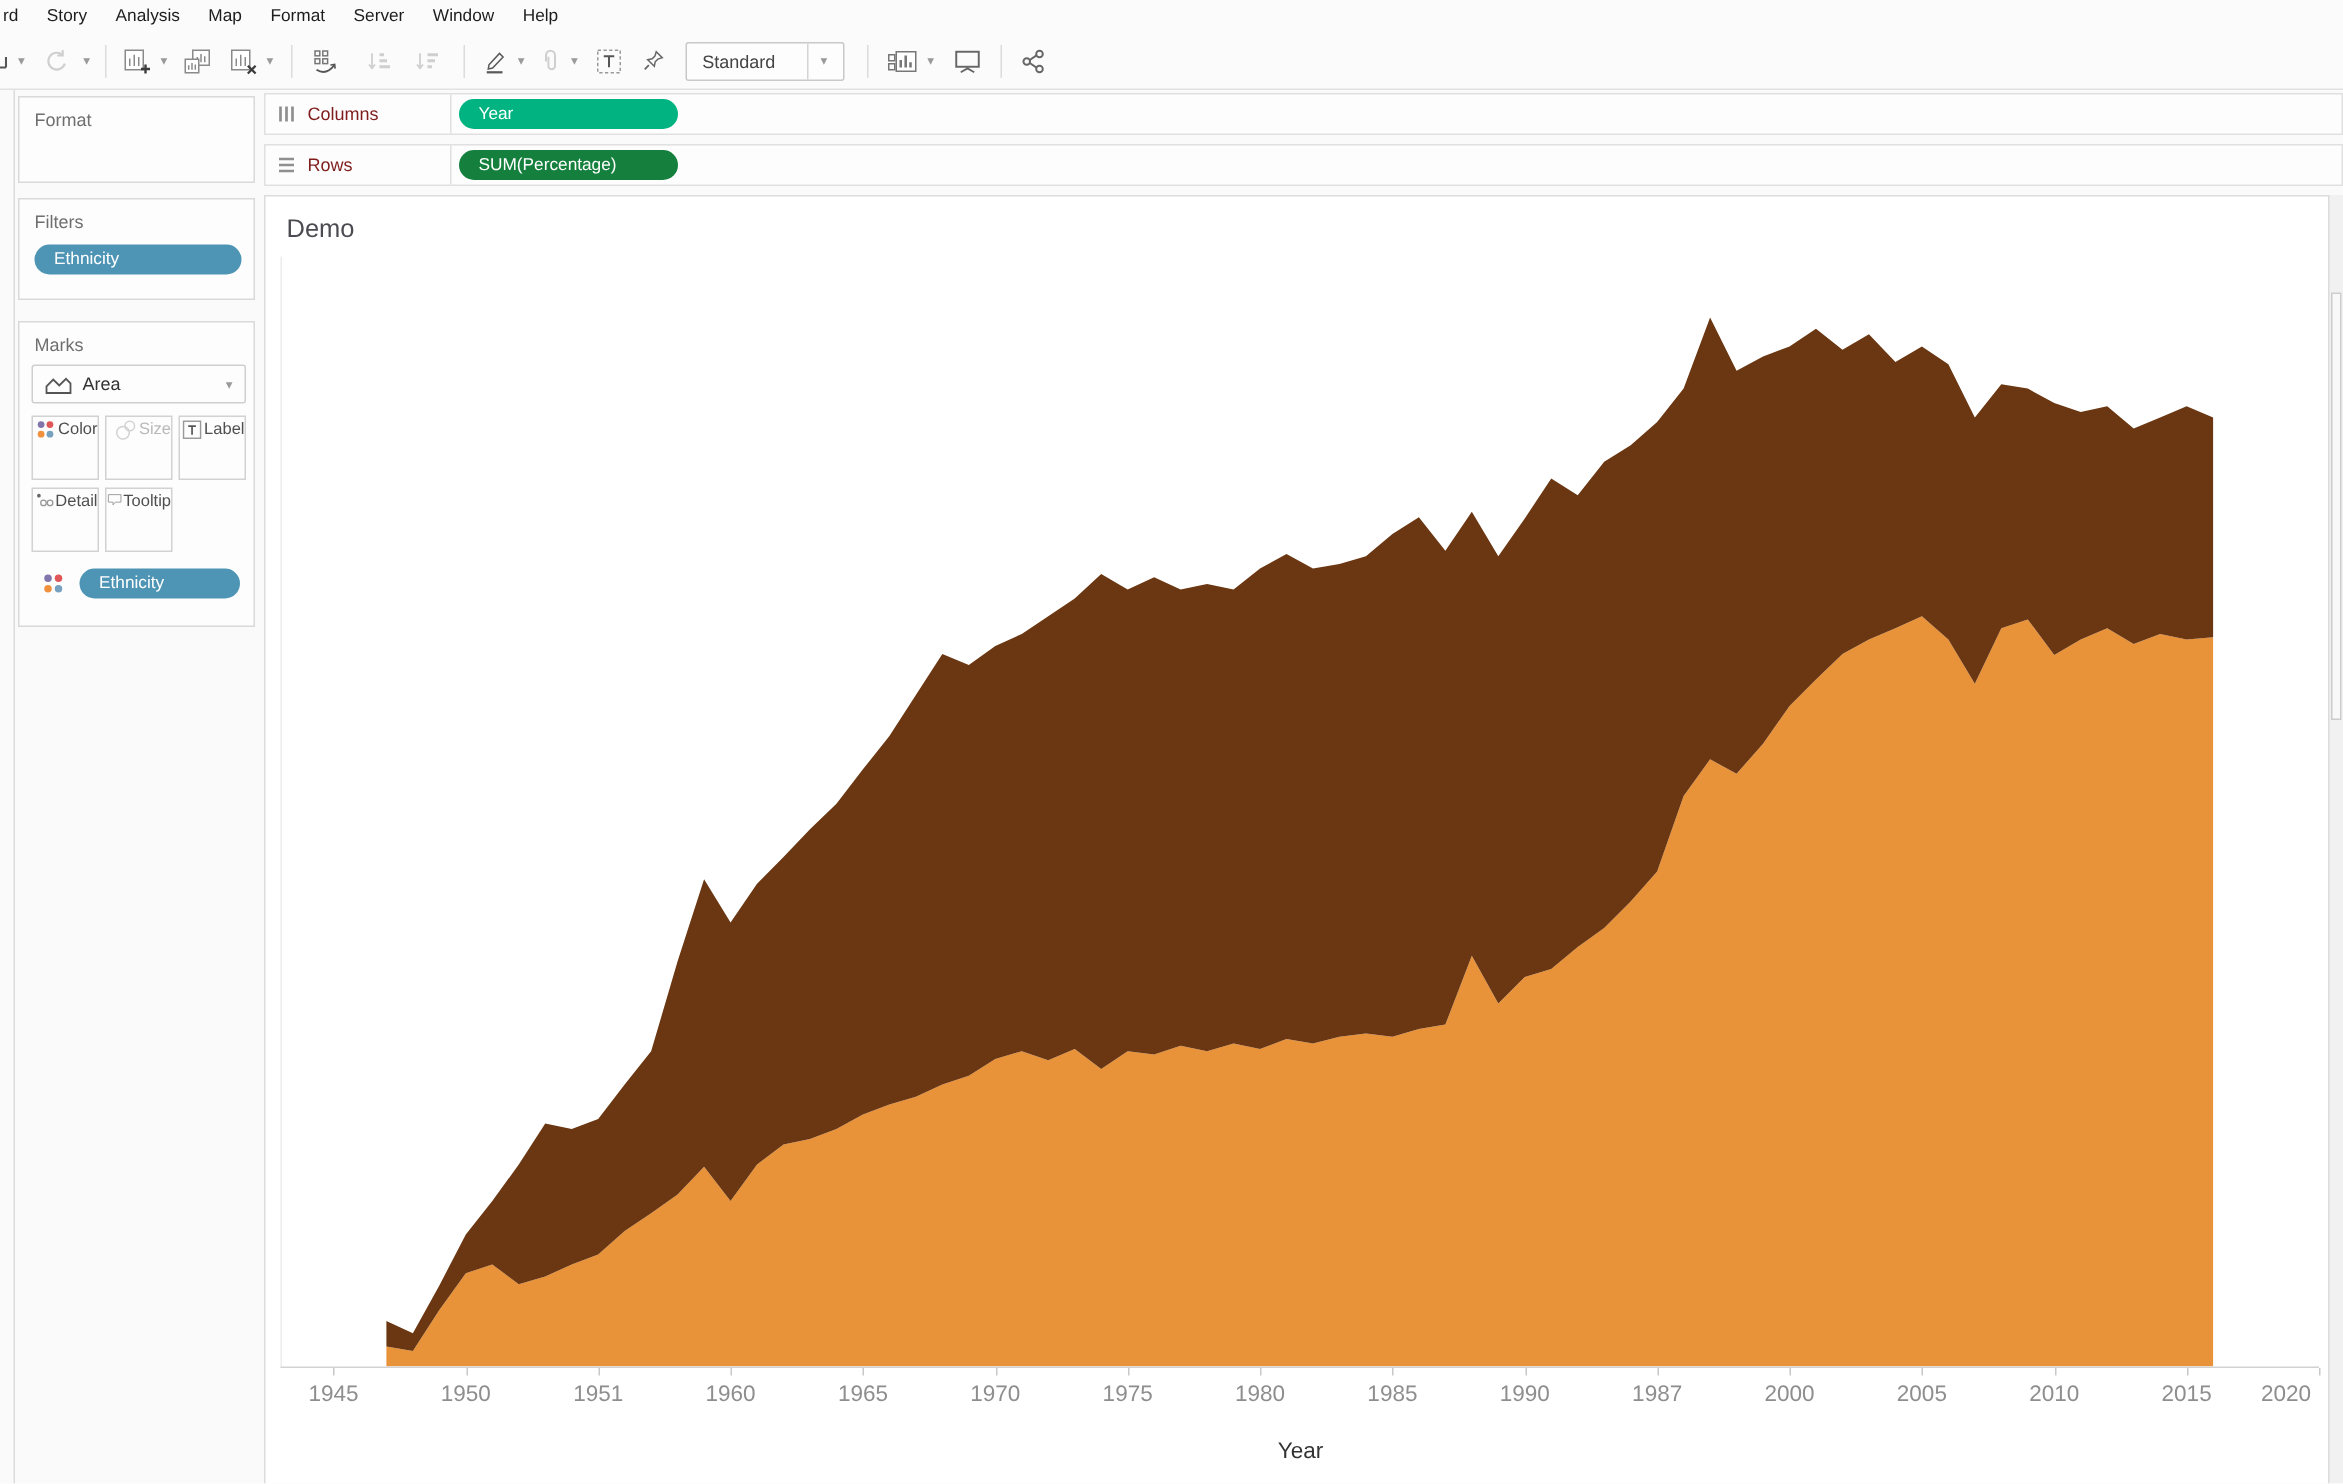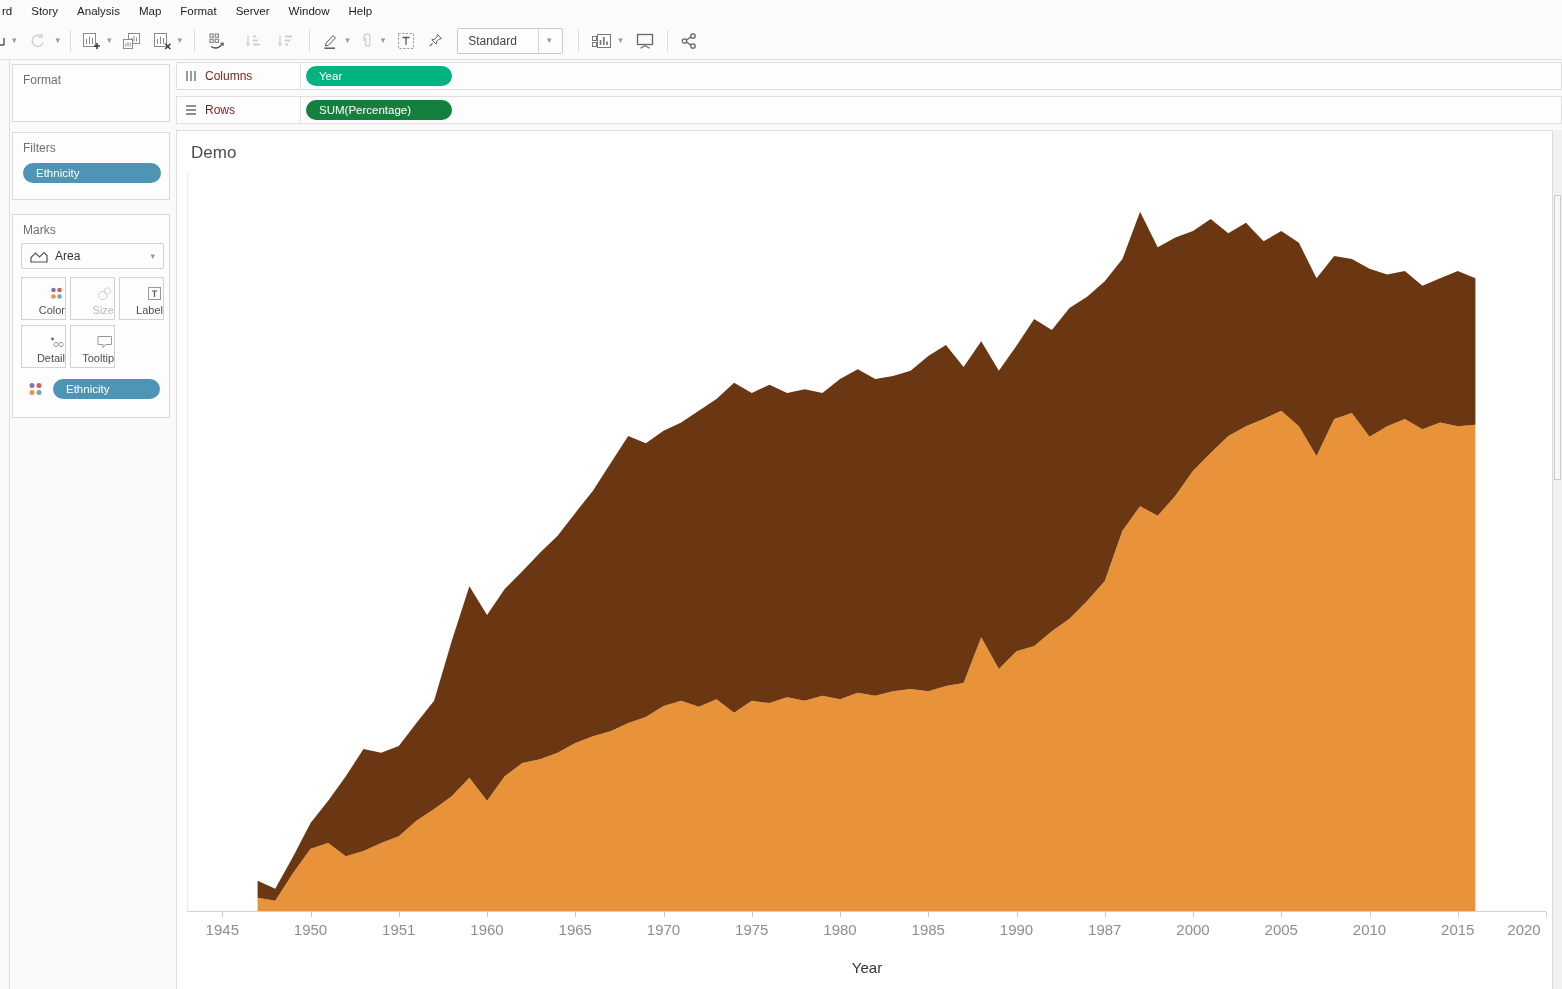--- a/index.html
+++ b/index.html
@@ -26,21 +26,21 @@
   
   .left-strip{left:0;top:60px;width:9px;height:929px;background:#fafafa;border-right:1px solid #dcdcdc;}
   .card{background:#fdfdfd;border:1px solid #d9d9d9;box-sizing:border-box;}
   .card-label{font-size:12px;color:#6f6f6f;}
   .pill{border-radius:10px;height:20px;display:flex;align-items:center;
     font-size:11.5px;color:#fff;padding-left:13px;box-sizing:border-box;cursor:default;white-space:nowrap;}
   
   .mark-dd{position:absolute;left:8px;top:28px;width:141px;height:24px;border:1px solid #cfcfcf;
     background:#fdfdfd;border-radius:2px;display:flex;align-items:center;font-size:12px;color:#333;}
   .mark-btn{position:absolute;width:45px;height:43px;border:1px solid #d2d2d2;background:#fdfdfd;
-    display:flex;flex-direction:column;align-items:flex-end;justify-content:flex-end;padding-bottom:3px;box-sizing:border-box;}
+    display:flex;align-items:flex-start;justify-content:flex-end;padding-bottom:3px;box-sizing:border-box;}
   .mark-btn .mb-label{font-size:11px;color:#4f4f4f;margin-top:2px;}
   .mark-btn.disabled .mb-label{color:#b9b9b9;}
   
   .shelf-row{left:176px;width:1386px;height:28px;background:#fdfdfd;border:1px solid #e0e0e0;
     box-sizing:border-box;display:flex;align-items:center;}
   .shelf-head{width:124px;height:100%;border-right:1px solid #e0e0e0;display:flex;align-items:center;
     padding-left:8px;box-sizing:border-box;gap:8px;}
   .shelf-title{font-size:12px;color:#7f1d1d;}
   .shelf-pills{display:flex;align-items:center;padding-left:5px;gap:4px;}
   .shelf-pill{width:146px;}

